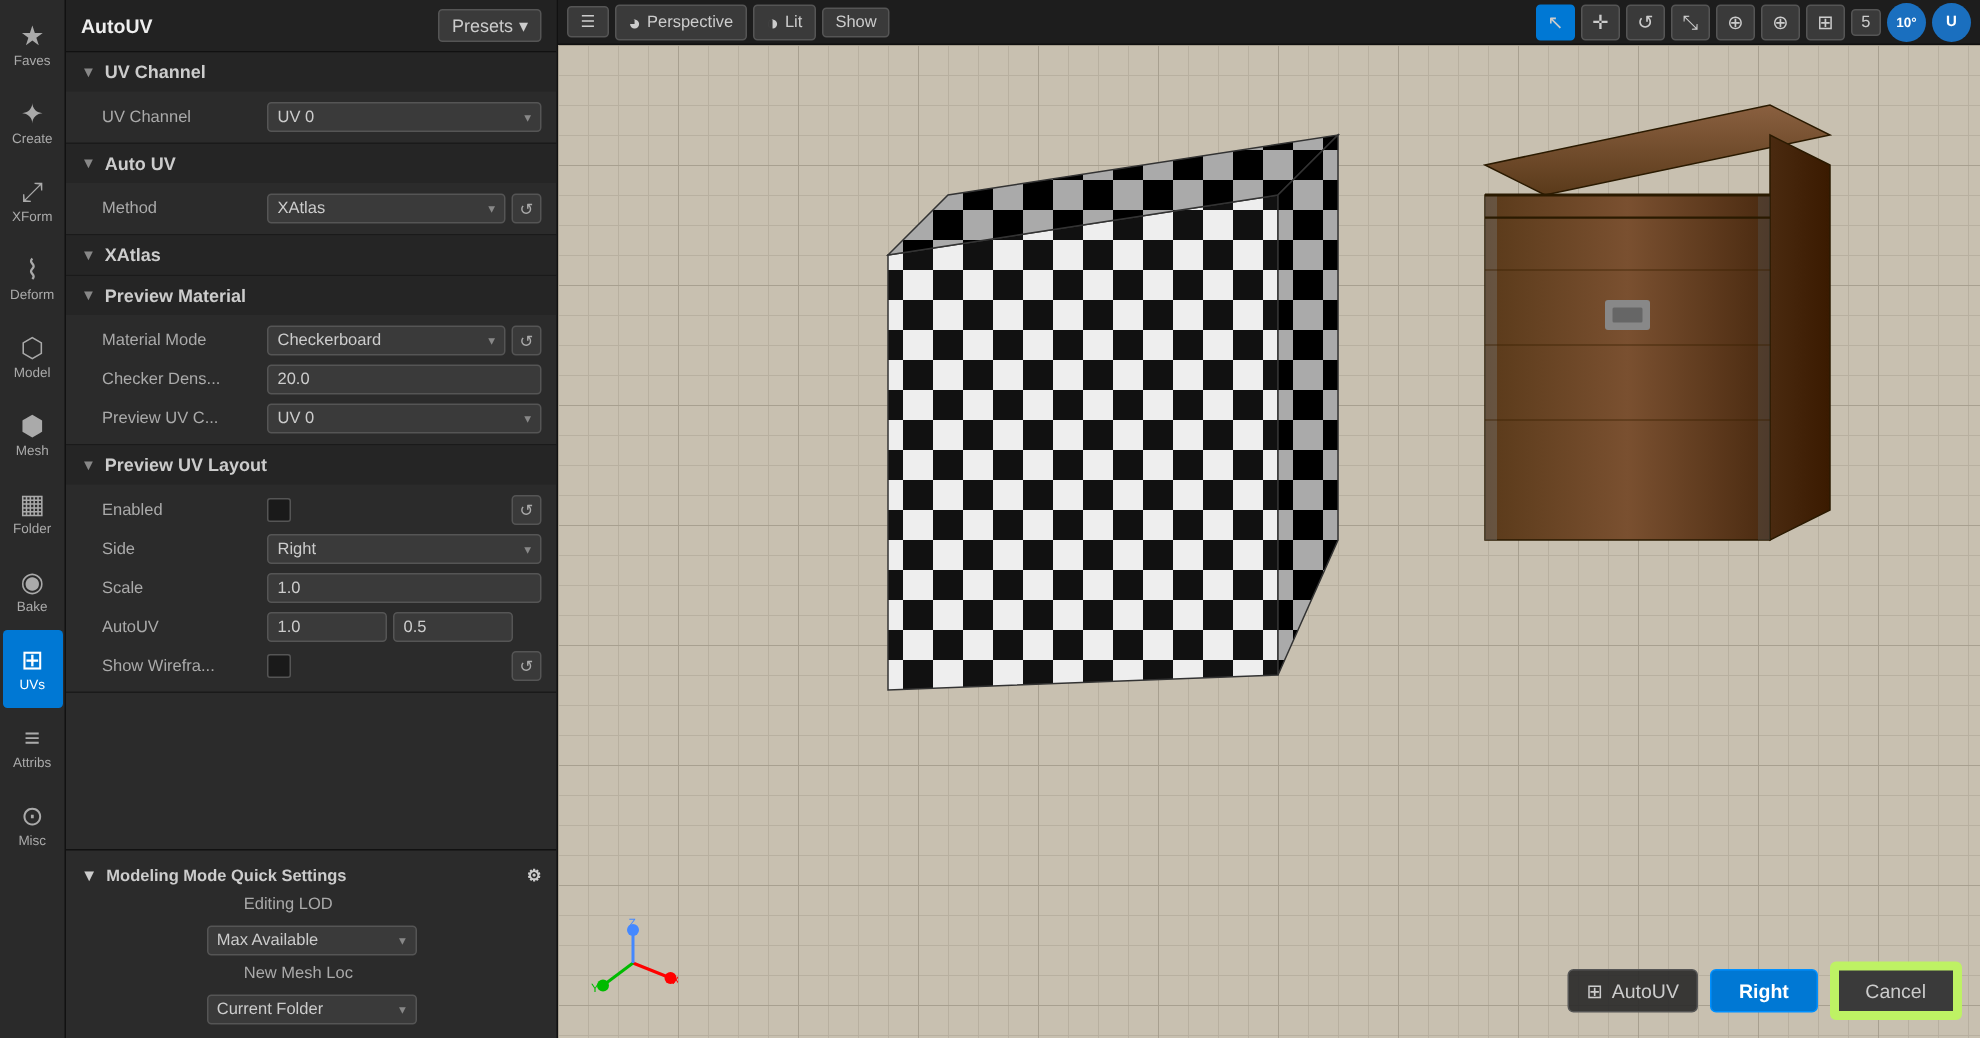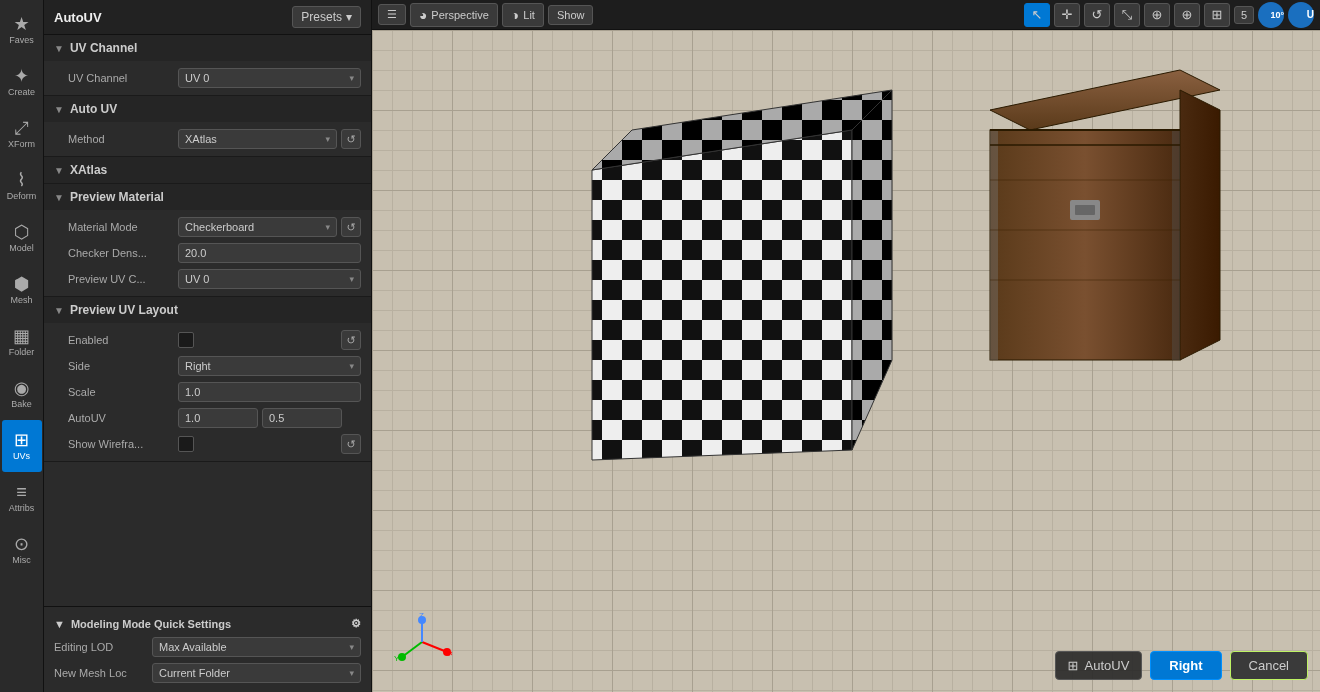--- a/index.html
+++ b/index.html
@@ -176,20 +176,21 @@
       cursor: pointer;
       color: #ccc;
       font-size: 11px;
       font-weight: 600;
     }
     .bottom-row {
       display: flex;
       align-items: center;
       padding: 3px 10px;
       gap: 8px;
+      flex-direction: column;
     }
     .bottom-label { color: #aaa; font-size: 11px; width: 90px; flex-shrink: 0; }
 
     
     .viewport {
       flex: 1;
       position: relative;
       overflow: hidden;
     }
 
@@ -247,21 +248,21 @@
       padding: 2px 6px;
       font-size: 11px;
     }
     .vp-blue-circle {
       width: 26px;
       height: 26px;
       background: #1a6fbf;
       border-radius: 50%;
       display: flex;
       align-items: center;
-      justify-content: flex-end;
+      justify-content: center;
       color: #fff;
       font-size: 10px;
       font-weight: bold;
     }
 
     
     .grid-bg {
       width: 100%;
       height: 100%;
       background-color: #c8c0b0;
@@ -305,21 +306,21 @@
       border: 1px solid #0090ff;
       border-radius: 4px;
       color: #fff;
       padding: 6px 18px;
       font-size: 13px;
       cursor: pointer;
       font-weight: 600;
     }
     .cancel-btn {
       background: #3a3a3a;
-      border: 1px solid #bef264;
+      border: 6px solid #bef264;
       border-radius: 4px;
       color: #ccc;
       padding: 6px 18px;
       font-size: 13px;
       cursor: pointer;
     }
 
     
     .xyz-gizmo {
       position: absolute;

